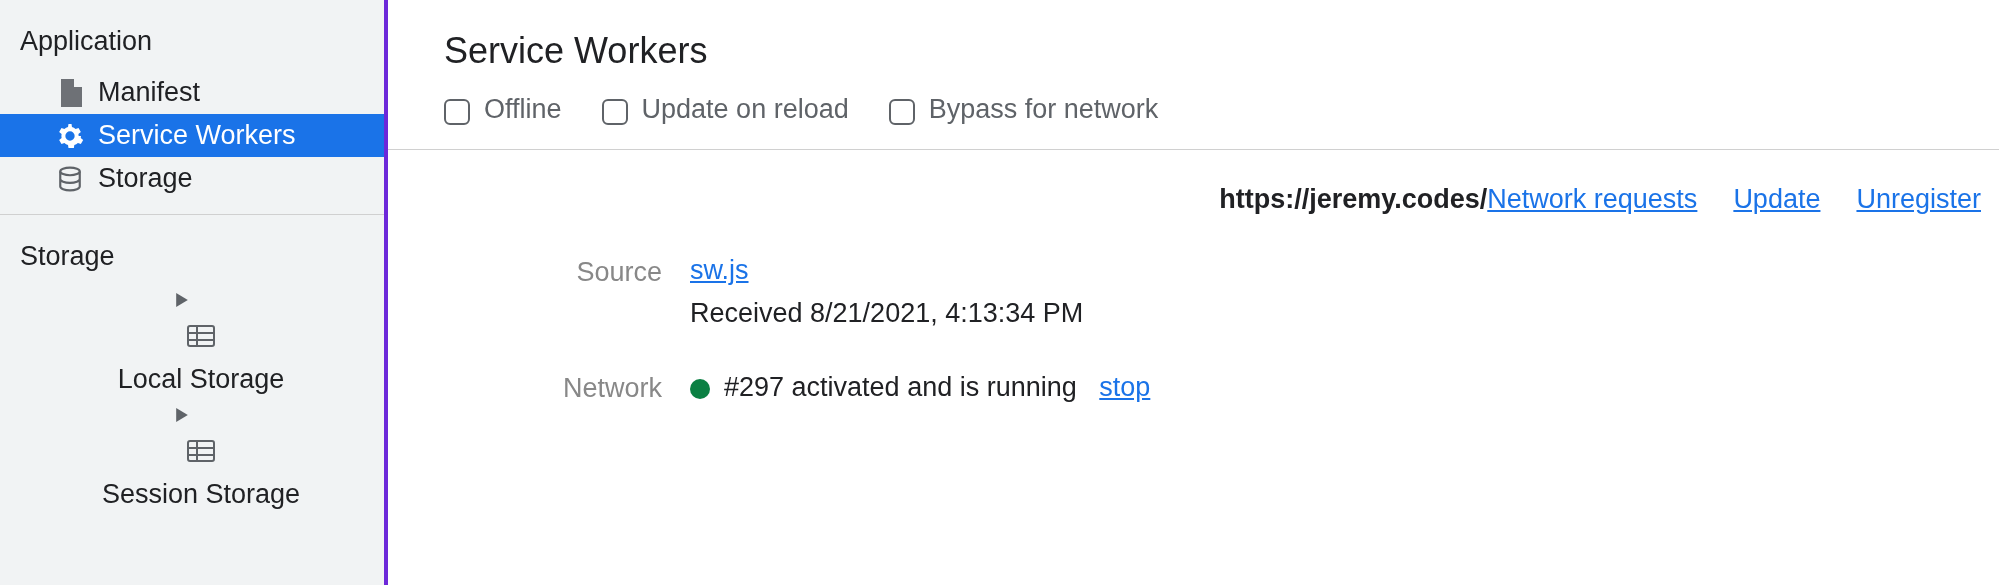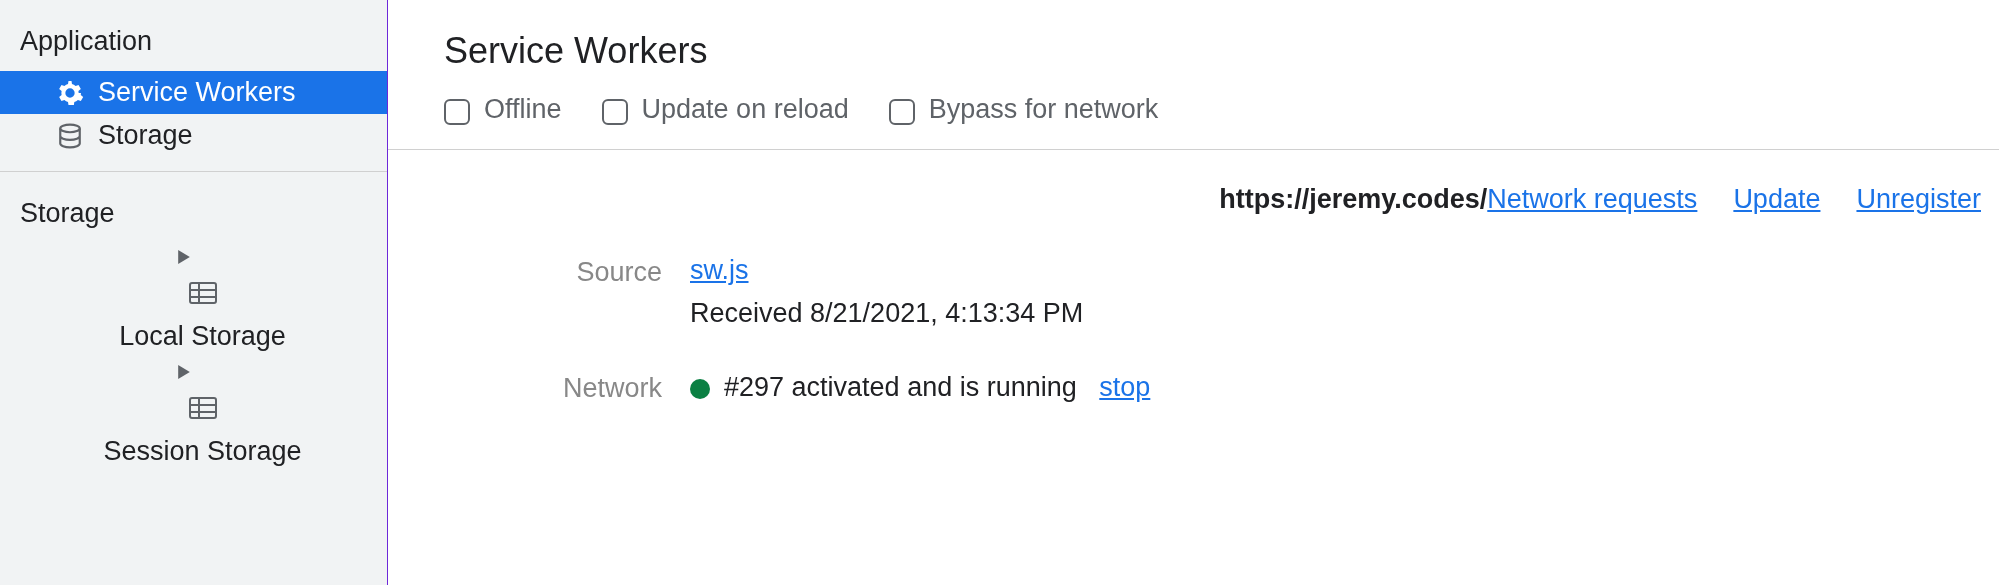--- a/index.html
+++ b/index.html
@@ -9,21 +9,21 @@
     color: #202124;
     width: 1999px;
     height: 585px;
     overflow: hidden;
     display: flex;
     background: #fff;
   }
   .sidebar {
     width: 388px;
     background: #f1f3f4;
-    border-right: 1px solid #6d28d9;
+    border-right: 4px solid #6d28d9;
     padding-top: 18px;
     flex-shrink: 0;
   }
   .section-header {
     padding: 8px 20px 14px 20px;
     font-size: 27px;
     color: #202124;
   }
   .sidebar-item {
     display: flex;
@@ -157,20 +157,29 @@
     vertical-align: middle;
   }
   svg { display:block; }
 </style>
 </head>
 <body>
 
 <div class="sidebar">
   <div class="section-header">Application</div>
 
+  <div class="sidebar-item">
+    <span class="icon">
+      <svg width="24" height="28" viewBox="0 0 24 28">
+          <path fill="currentColor" d="M3 0h13l8 8v20H3z M16 0v8h8" opacity="0.9"></path>
+          <path fill="#f1f3f4" d="M16 0l8 8h-8z" opacity="0.5"></path>
+        </svg>
+    </span>
+    <span class="label">Manifest</span>
+  </div>
 
   <div class="sidebar-item selected">
     <span class="icon">
       <svg width="28" height="28" viewBox="0 0 24 24">
           <path fill="currentColor" d="M12 8a4 4 0 100 8 4 4 0 000-8zm9.4 4c0 .6-.1 1.2-.2 1.8l2.1 1.6-2 3.5-2.5-1a8 8 0 01-3.1 1.8l-.4 2.6H10.7l-.4-2.6a8 8 0 01-3.1-1.8l-2.5 1-2-3.5 2.1-1.6a8.3 8.3 0 010-3.6L2.7 8.6l2-3.5 2.5 1a8 8 0 013.1-1.8L10.7 1.7h2.6l.4 2.6a8 8 0 013.1 1.8l2.5-1 2 3.5-2.1 1.6c.1.6.2 1.2.2 1.8z"></path>
         </svg>
     </span>
     <span class="label">Service Workers</span>
   </div>
 

